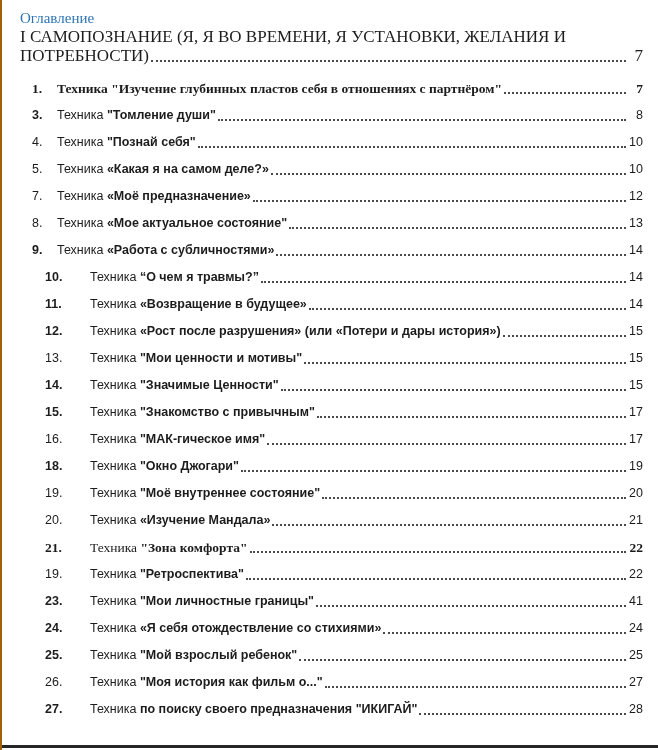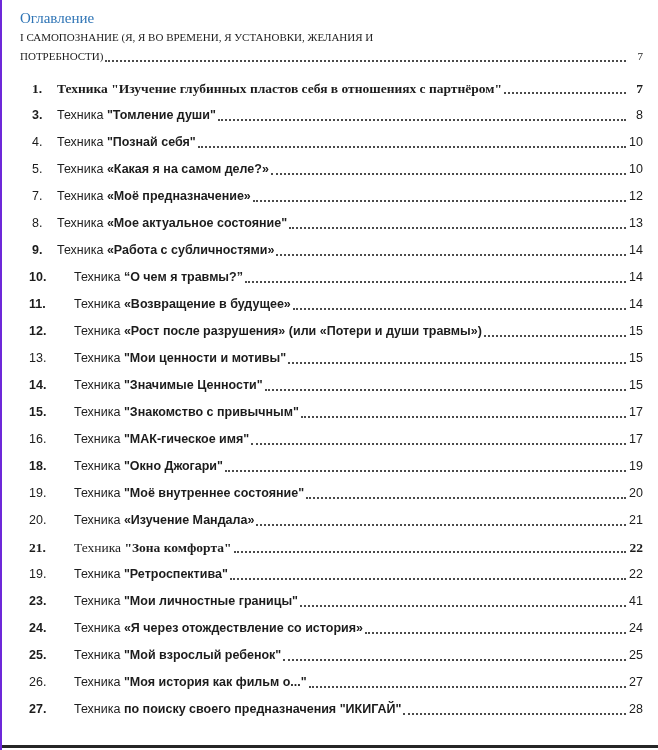--- a/index.html
+++ b/index.html
@@ -6,35 +6,35 @@
   body {
     width:658px; height:750px;
     background:#ffffff;
     font-family:"Liberation Sans", sans-serif;
     color:#1c1c1c;
     overflow:hidden;
     position:relative;
   }
   .doc {
     position:absolute; inset:0;
-    border-left:2px solid #6d28d9;
+    border-left:2px solid #a16207;
     box-sizing:border-box;
   }
   .toc-title {
     display:block;
     margin:9px 0 0 18px;
     font-family:"Liberation Serif", serif;
     font-size:15px;
     line-height:18px;
     text-decoration:none;
     cursor:pointer;
   }
   .section {
     font-family:"Liberation Serif", serif;
-    font-size:11px;
+    font-size:17px;
     line-height:18.5px;
     margin:1px 0 0 18px;
     padding-right:15px;
     cursor:pointer;
   }
   .flexline { display:flex; align-items:baseline; }
   .leader {
     flex:1 1 auto;
     border-bottom:2px dotted #4a4a4a;
     align-self:flex-end;
@@ -46,21 +46,21 @@
   #entries { margin-top:10px; }
   .row {
     display:flex; align-items:baseline;
     height:27px; line-height:27px;
     padding-right:15px;
     font-size:12.5px;
     cursor:pointer;
     white-space:nowrap;
   }
   .row .num { flex:none; margin-left:30px; width:25px; }
-  .row.dd .num { margin-left:27px; width:45px; }
+  .row.dd .num { margin-left:43px; width:45px; }
   .row.serif { font-family:"Liberation Serif", serif; font-size:13.5px; }
   .row.serif .pg { font-weight:bold; }
   .row .leader { margin-bottom:8px; }
   .b { font-weight:bold; }
   .text { flex:none; }
   .page-rule {
     position:absolute; left:0; right:0; bottom:2px;
     height:3px; background:#262626;
   }
 </style>
@@ -139,21 +139,21 @@
 
   <div class="row dd">
     <span class="num b">11.</span>
     <span class="text"><span class="prefix">Техника </span><span class="title b">«Возвращение в будущее»</span></span>
     <span class="leader"></span>
     <span class="pg">14</span>
   </div>
 
   <div class="row dd">
     <span class="num b">12.</span>
-    <span class="text"><span class="prefix">Техника </span><span class="title b">«Рост после разрушения» (или «Потери и души травмы»)</span></span>
+    <span class="text"><span class="prefix">Техника </span><span class="title b">«Рост после разрушения» (или «Потери и дары история»)</span></span>
     <span class="leader"></span>
     <span class="pg">15</span>
   </div>
 
   <div class="row dd">
     <span class="num">13.</span>
     <span class="text"><span class="prefix">Техника </span><span class="title b">"Мои ценности и мотивы"</span></span>
     <span class="leader"></span>
     <span class="pg">15</span>
   </div>
@@ -217,21 +217,21 @@
 
   <div class="row dd">
     <span class="num b">23.</span>
     <span class="text"><span class="prefix">Техника </span><span class="title b">"Мои личностные границы"</span></span>
     <span class="leader"></span>
     <span class="pg">41</span>
   </div>
 
   <div class="row dd">
     <span class="num b">24.</span>
-    <span class="text"><span class="prefix">Техника </span><span class="title b">«Я через отождествление со история»</span></span>
+    <span class="text"><span class="prefix">Техника </span><span class="title b">«Я себя отождествление со стихиями»</span></span>
     <span class="leader"></span>
     <span class="pg">24</span>
   </div>
 
   <div class="row dd">
     <span class="num b">25.</span>
     <span class="text"><span class="prefix">Техника </span><span class="title b">"Мой взрослый ребенок"</span></span>
     <span class="leader"></span>
     <span class="pg">25</span>
   </div>

